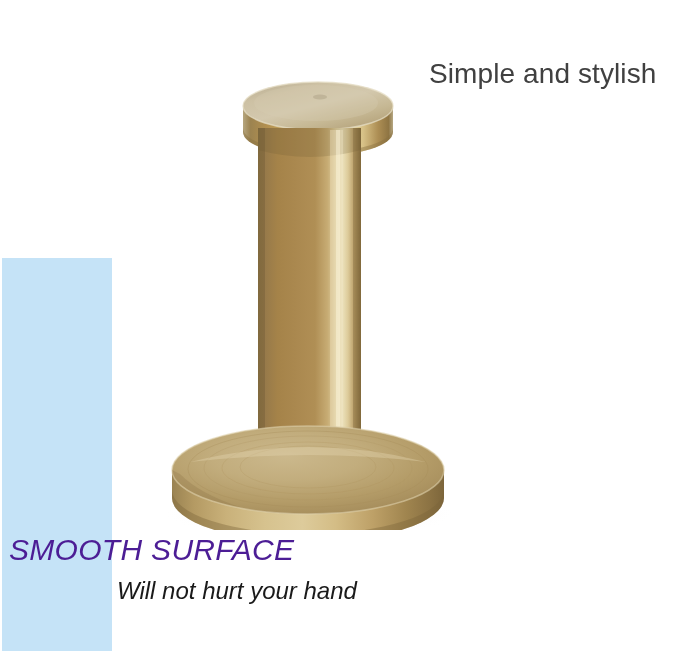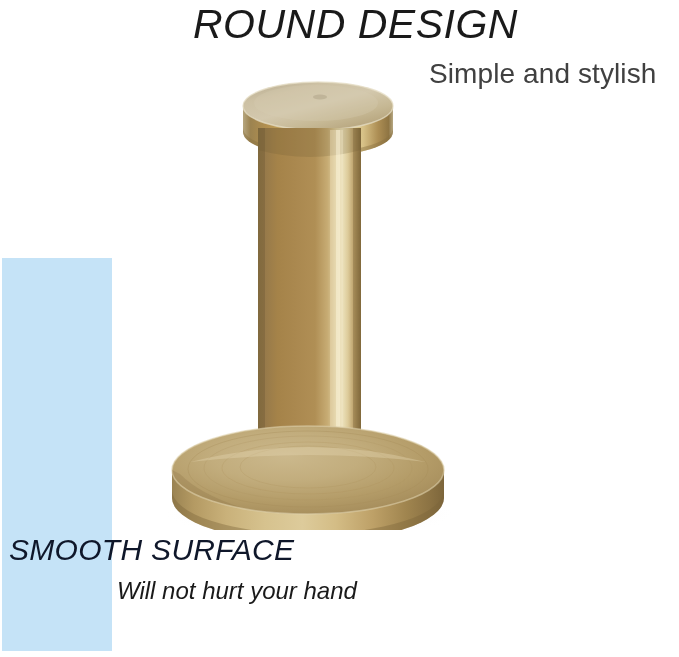--- a/index.html
+++ b/index.html
@@ -49,21 +49,21 @@
     line-height: 1.12;
     letter-spacing: 0.1px;
   }
   .bottom-headline {
     position: absolute;
     left: 9px;
     top: 533px;
     font-size: 30px;
     font-style: italic;
     font-weight: 400;
-    color: #0f172a;
+    color: #4c1d95;
     white-space: nowrap;
     letter-spacing: 0.3px;
     line-height: 1.1;
     z-index: 5;
   }
   .bottom-sub {
     position: absolute;
     left: 117px;
     top: 578px;
     font-size: 24px;
@@ -97,21 +97,20 @@
   }
   .product svg { display: block; }
 </style>
 </head>
 <body>
 
 <div id="stage">
 
   <div class="blue-swatch"></div>
 
-  <div class="headline">ROUND DESIGN</div>
 
   <div class="subhead">Simple and stylish</div>
 
   <div class="product">
     <svg width="300" height="460" viewBox="0 0 300 460" xmlns="http://www.w3.org/2000/svg">
       <defs>
 
         <linearGradient id="shaftGrad" x1="0" y1="0" x2="1" y2="0">
           <stop offset="0.00" stop-color="#cfc3a3"></stop>
           <stop offset="0.03" stop-color="#9b8css"></stop>

